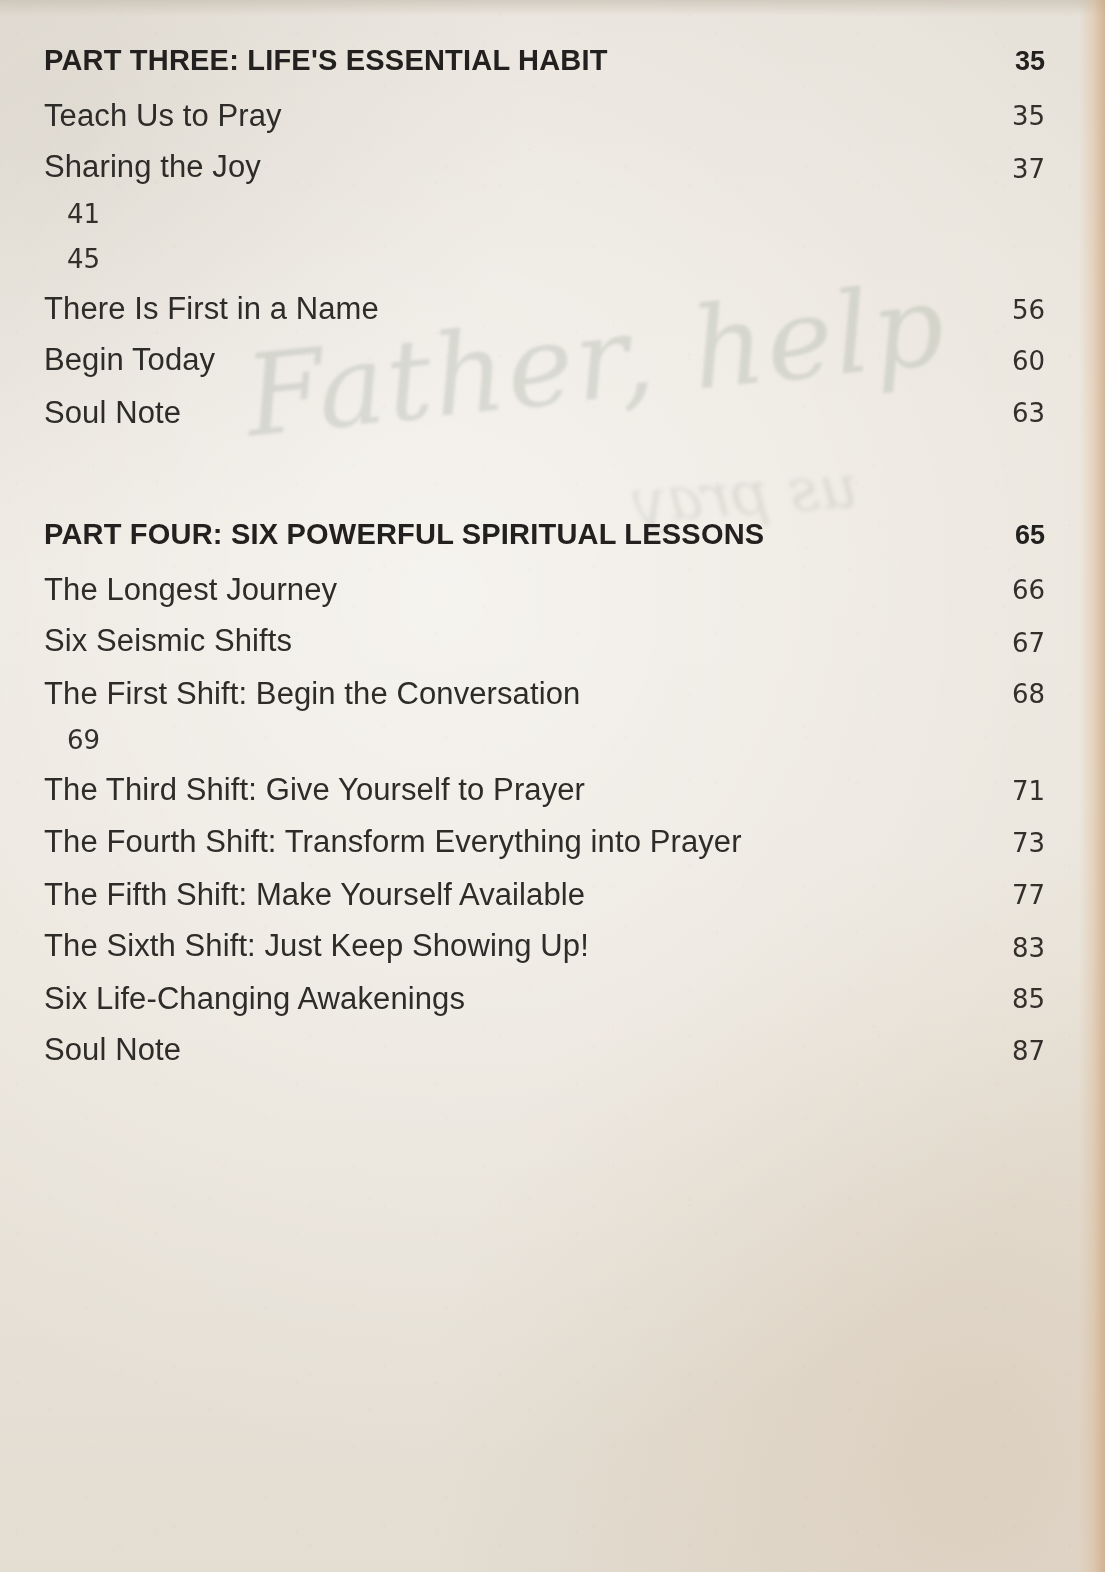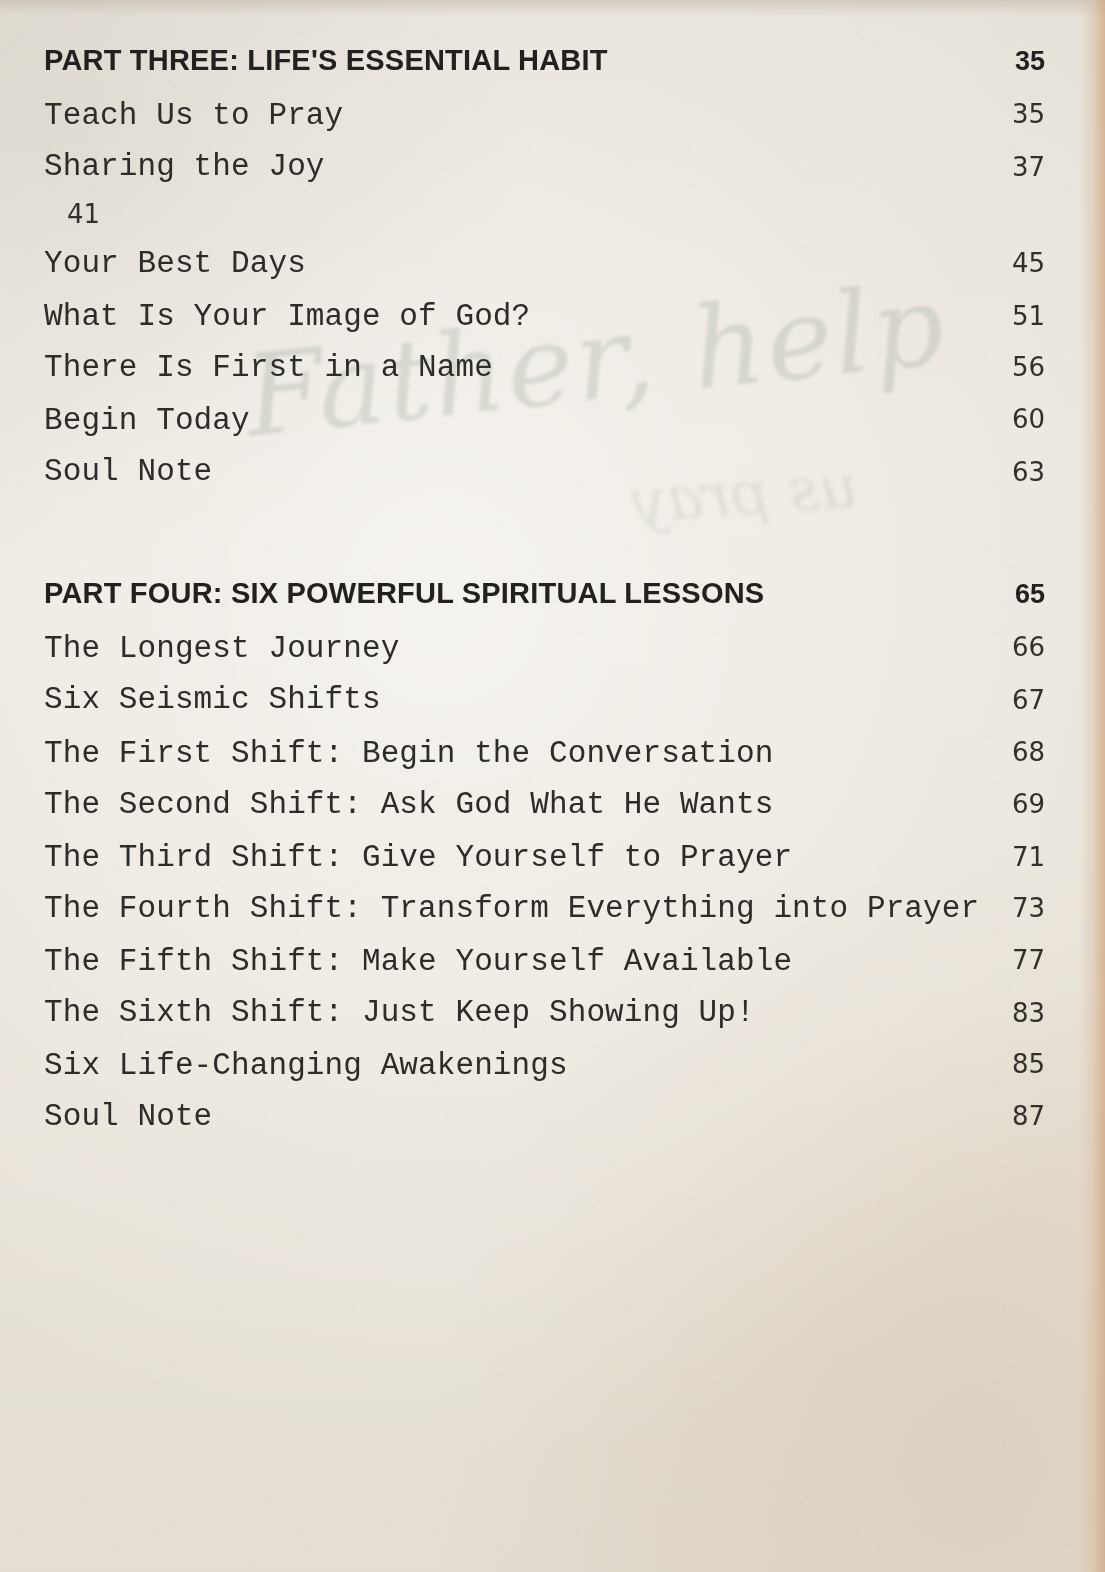--- a/index.html
+++ b/index.html
@@ -126,21 +126,21 @@
     font-size: 27px;
     color: #23211f;
     min-width: 56px;
     text-align: right;
   }
 
   .entry-row {
     margin-bottom: 5px;
   }
   .entry-title {
-    font-family: Liberation Mono, monospace;
+    font-family: Liberation Sans, sans-serif;
     font-weight: 400;
     font-size: 31px;
     letter-spacing: 0.1px;
     color: #2e2c29;
     line-height: 1.52;
   }
   .entry-page {
     font-family: "DejaVu Sans", sans-serif;
     font-weight: 400;
     font-size: 26px;
@@ -180,26 +180,21 @@
         <div class="entry-page">35</div>
       </div>
       <div class="row entry-row">
         <div class="entry-title">Sharing the Joy</div>
         <div class="entry-page">37</div>
       </div>
       <div class="row entry-row">
         <div class="entry-page">41</div>
       </div>
       <div class="row entry-row">
-        <div class="entry-title">Your Best Days</div>
         <div class="entry-page">45</div>
-      </div>
-      <div class="row entry-row">
-        <div class="entry-title">What Is Your Image of God?</div>
-        <div class="entry-page">51</div>
       </div>
       <div class="row entry-row">
         <div class="entry-title">There Is First in a Name</div>
         <div class="entry-page">56</div>
       </div>
       <div class="row entry-row">
         <div class="entry-title">Begin Today</div>
         <div class="entry-page">60</div>
       </div>
       <div class="row entry-row">
@@ -222,21 +217,20 @@
       </div>
       <div class="row entry-row">
         <div class="entry-title">Six Seismic Shifts</div>
         <div class="entry-page">67</div>
       </div>
       <div class="row entry-row">
         <div class="entry-title">The First Shift: Begin the Conversation</div>
         <div class="entry-page">68</div>
       </div>
       <div class="row entry-row">
-        <div class="entry-title">The Second Shift: Ask God What He Wants</div>
         <div class="entry-page">69</div>
       </div>
       <div class="row entry-row">
         <div class="entry-title">The Third Shift: Give Yourself to Prayer</div>
         <div class="entry-page">71</div>
       </div>
       <div class="row entry-row">
         <div class="entry-title">The Fourth Shift: Transform Everything into Prayer</div>
         <div class="entry-page">73</div>
       </div>

